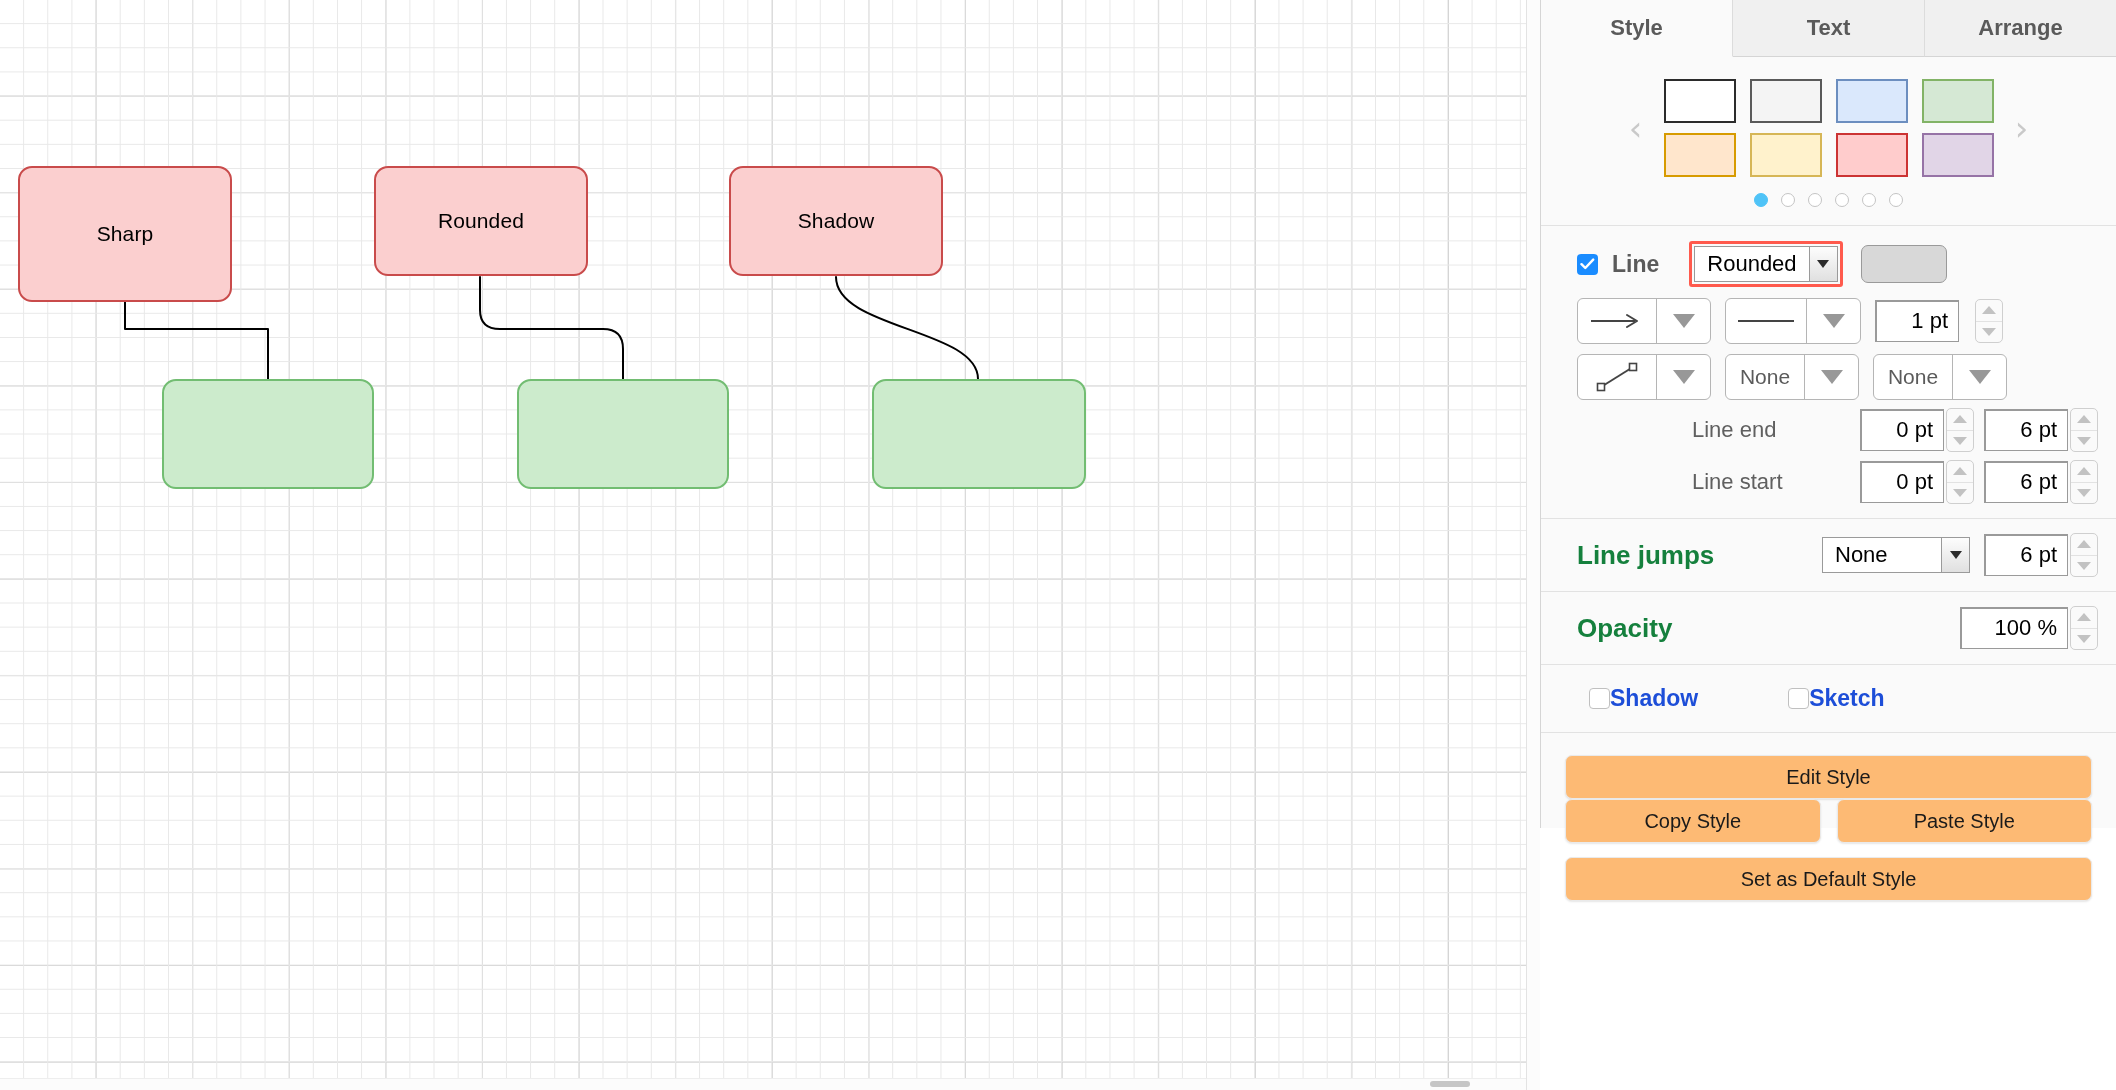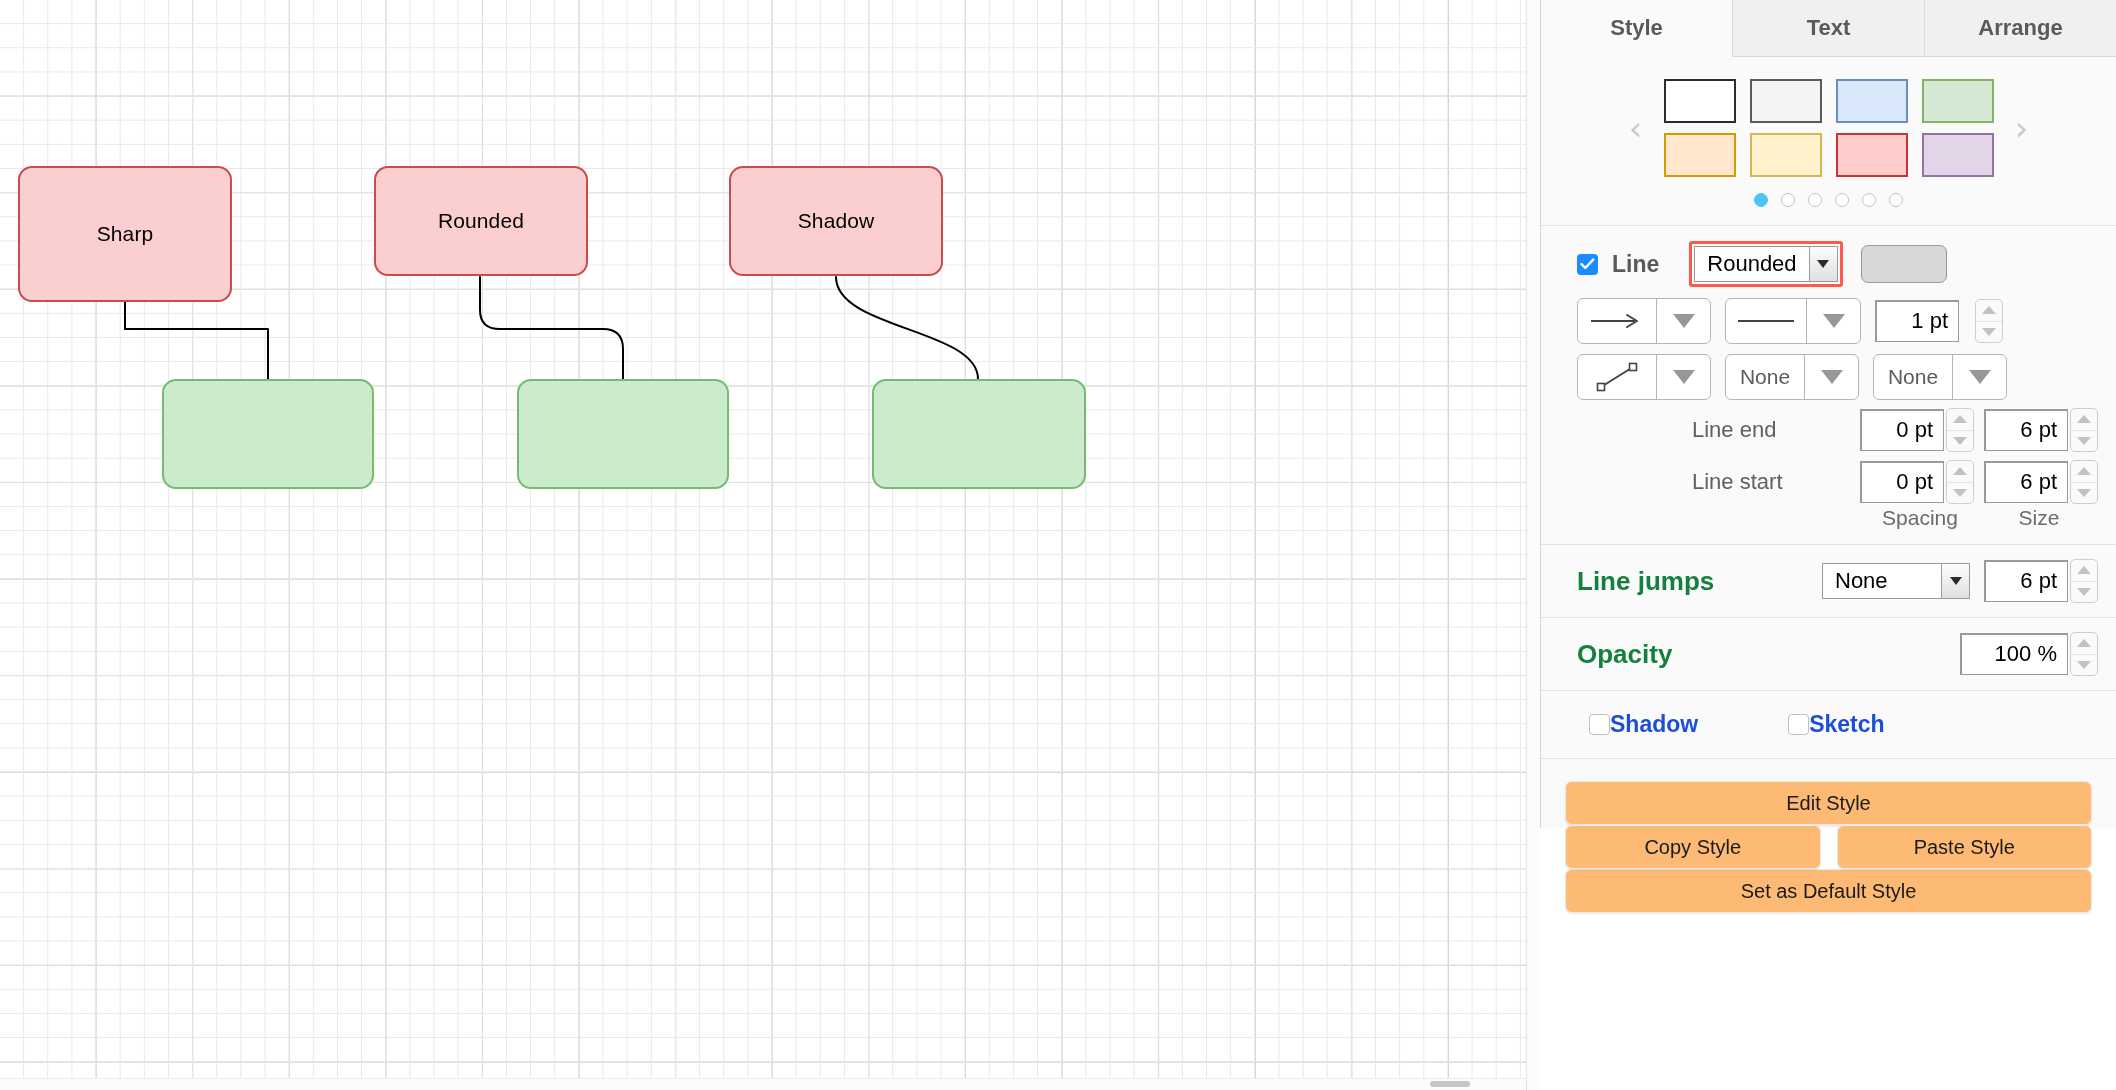--- a/index.html
+++ b/index.html
@@ -174,21 +174,21 @@
   #btn-sec { padding: 22px 24px 20px; }
   .btn {
     height: 44px; background: #fdba74; border: 1px solid #eaeaea; border-radius: 7px;
     display: flex; align-items: center; justify-content: center;
     font-size: 20px; color: #1a1a1a; cursor: pointer;
     box-shadow: 0 1px 2px rgba(0,0,0,.10);
     text-align: right;
   }
   #btn-row2 { display: flex; gap: 16px; margin-top: 0; }
   #btn-row2 .btn { flex: 1 1 0; }
-  #btn-default { }
+  #btn-default { margin-top: 14px; }
 </style>
 </head>
 <body>
 
 <div id="app">
 
   <div id="canvas-wrap">
     <div id="grid"></div>
     <svg id="canvas-svg">
         <path d="M 125 277 L 125 329 L 268 329 L 268 379" fill="none" stroke="#000000" stroke-width="2" stroke-linecap="round" stroke-linejoin="round"></path>
@@ -381,24 +381,20 @@
         <span class="spin">
           <div class="up">
               <span class="tri-up"></span>
             </div>
           <div class="dn">
               <span class="tri-dn"></span>
             </div>
         </span>
       </div>
 
-      <div id="spacing-size-labels">
-        <span class="sp">Spacing</span>
-        <span class="sz">Size</span>
-      </div>
     </div>
 
     <div class="section kv-row">
       <span class="kv-label">Line jumps</span>
       <span class="kv-spacer"></span>
       <span class="select" style="width:148px">
         <span class="sel-val">None</span>
         <span class="sel-btn" style="margin-left:auto">
             <span class="caret-sm"></span>
           </span>

